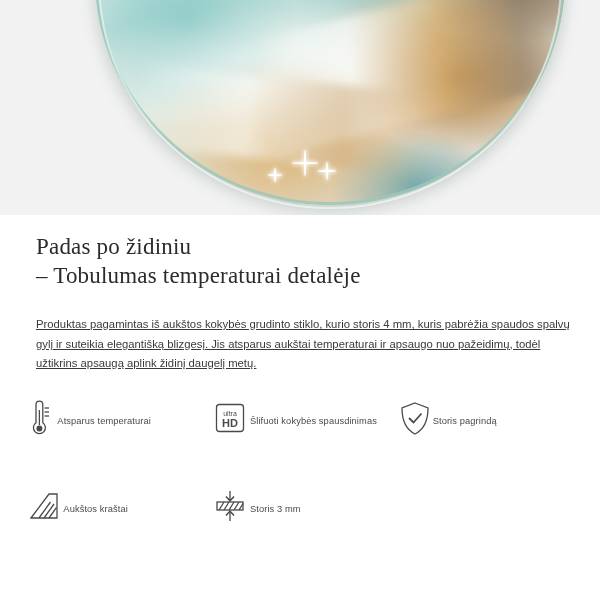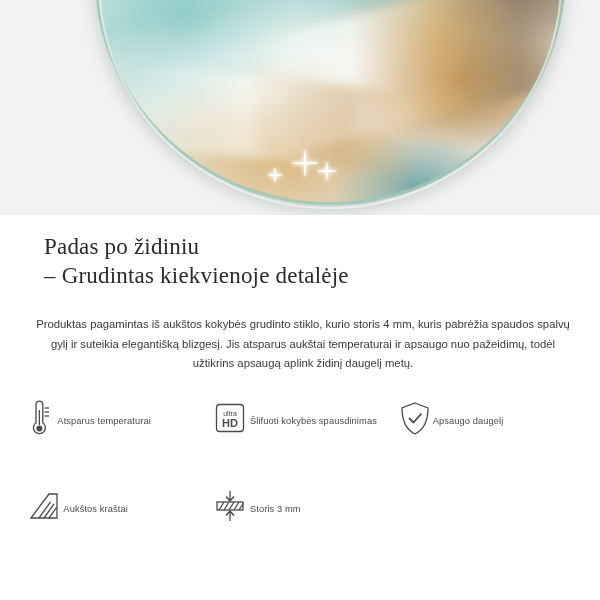--- a/index.html
+++ b/index.html
@@ -155,33 +155,33 @@
   .headline {
     position: absolute;
     left: 36px;
     top: 232px;
     width: 540px;
     font-family: "Liberation Serif", serif;
     font-size: 23px;
     line-height: 29px;
     color: #2b2b2b;
     letter-spacing: 0.2px;
-    margin-left: 8px;
   }
   .headline .l2 { display: block; }
 
   .body-copy {
     position: absolute;
     left: 36px;
     top: 315px;
     width: 534px;
     font-size: 11.3px;
     line-height: 19.5px;
     color: #3a3a3a;
-    text-align: center;
+    text-align: left;
+    text-decoration: underline;
   }
 
   
   .features {
     position: absolute;
     left: 20px;
     top: 398px;
     width: 560px;
     display: grid;
     grid-template-columns: repeat(3, 1fr);
@@ -225,21 +225,21 @@
     </div>
     <div class="disc-edge"></div>
     <div class="disc-edge2"></div>
     <div class="sparkle s1"></div>
     <div class="sparkle s2"></div>
     <div class="sparkle s3"></div>
   </div>
 
   <div class="headline">
     <span>Padas po židiniu</span>
-    <span class="l2">– Grudintas kiekvienoje detalėje</span>
+    <span class="l2">– Tobulumas temperaturai detalėje</span>
   </div>
 
   <div class="body-copy">Produktas pagamintas iš aukštos kokybės grudinto stiklo, kurio storis 4 mm, kuris pabrėžia spaudos spalvų gylį ir suteikia elegantišką blizgesį. Jis atsparus aukštai temperaturai ir apsaugo nuo pažeidimų, todėl užtikrins apsaugą aplink židinį daugelį metų.</div>
 
   <div class="features">
 
     <div class="feature">
       <div class="glyph">
         <svg width="34" height="40" viewBox="0 0 34 40" fill="none" stroke="#4a4a4a" stroke-width="1.3">
           <path d="M13 5.5a3.4 3.4 0 0 1 6.8 0v18.2a6 6 0 1 1-6.8 0z"></path>
@@ -264,21 +264,21 @@
       <div class="cap">Šlifuoti kokybės spausdinimas</div>
     </div>
 
     <div class="feature">
       <div class="glyph">
         <svg width="36" height="40" viewBox="0 0 36 40" fill="none" stroke="#4a4a4a" stroke-width="1.3">
           <path d="M18 4 L31 9 C31 22 26 31 18 35 C10 31 5 22 5 9 Z"></path>
           <polyline points="12,19 16.5,23.5 24.5,14.5" stroke-width="1.8"></polyline>
         </svg>
       </div>
-      <div class="cap">Apsaugo daugelį</div>
+      <div class="cap">Storis pagrindą</div>
     </div>
 
 
     <div class="feature">
       <div class="glyph">
         <svg width="40" height="34" viewBox="0 0 40 34" fill="none" stroke="#4a4a4a" stroke-width="1.3">
           <path d="M8 28 L26 4 L34 4 L34 28 Z"></path>
           <line x1="16" y1="28" x2="27.5" y2="12"></line>
           <line x1="21" y1="28" x2="31" y2="14"></line>
           <line x1="26" y1="28" x2="33.5" y2="17.5"></line>

